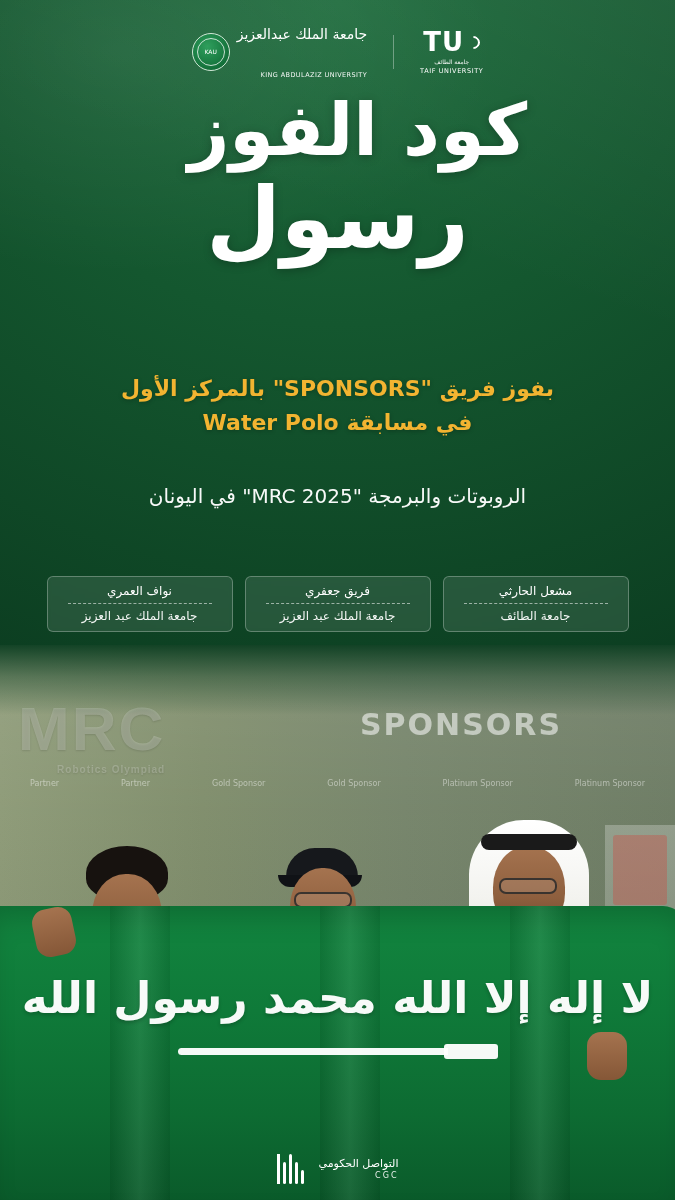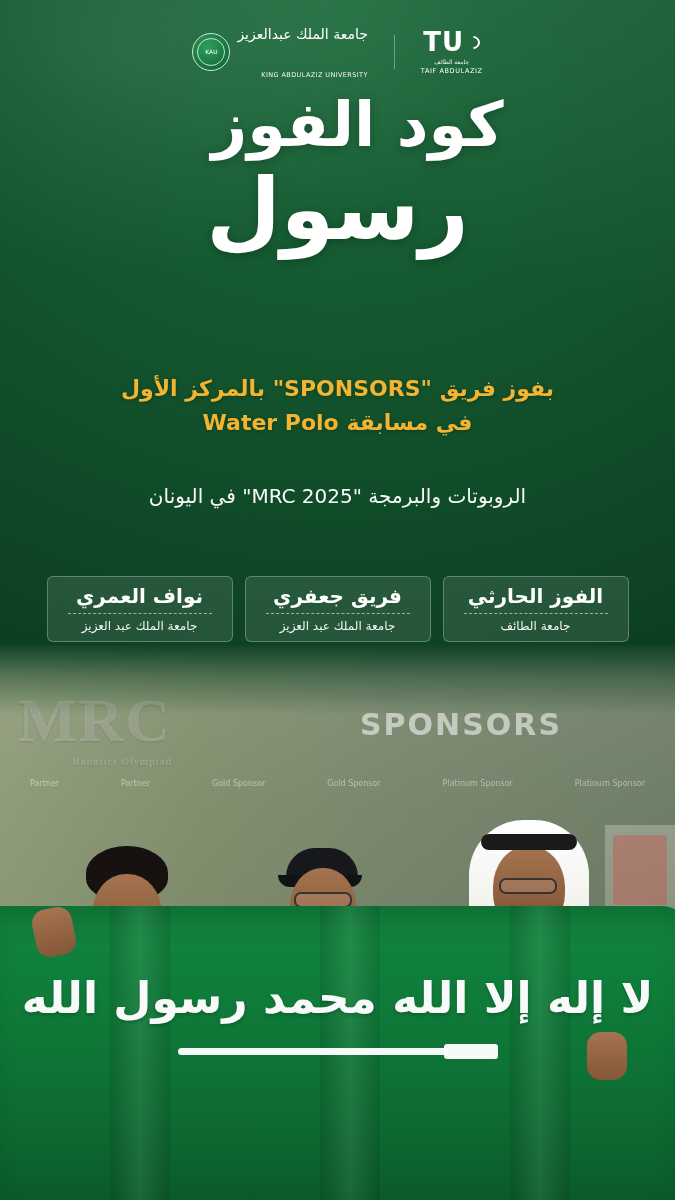--- a/index.html
+++ b/index.html
@@ -77,21 +77,21 @@
   
   .headline {
     position: absolute;
     top: 96px; left: 0; right: 0;
     text-align: center;
     color: #ffffff;
     font-weight: bold;
     line-height: 0.95;
     text-shadow: 0 2px 10px rgba(0,0,0,0.25);
   }
-  .headline .l1 { font-size: 62px; letter-spacing: -1px; margin-left: 40px; }
+  .headline .l1 { font-size: 72px; letter-spacing: -1px; margin-left: 40px; }
   .headline .l2 { font-size: 86px; letter-spacing: 14px; margin-top: 14px; }
 
   
   .gold {
     position: absolute;
     top: 372px; left: 40px; right: 40px;
     text-align: center;
     color: #f2b431;
     font-size: 22px;
     font-weight: bold;
@@ -124,21 +124,21 @@
   .chip {
     width: 186px;
     background: rgba(255,255,255,0.10);
     border: 1px solid rgba(255,255,255,0.28);
     border-radius: 6px;
     padding: 7px 8px 8px;
     text-align: center;
     color: #ffffff;
     backdrop-filter: blur(2px);
   }
-  .chip .nm { font-size: 20px; font-weight: bold; letter-spacing: .3px; }
+  .chip .nm { font-size: 12px; font-weight: normal; letter-spacing: .3px; }
   .chip .rule {
     height: 0; border-top: 1px dashed rgba(255,255,255,0.55);
     margin: 5px 12px 5px;
   }
   .chip .uni { font-size: 12px; opacity: .95; }
 
   
   .photo {
     position: absolute;
     left: 0; right: 0; bottom: 0;
@@ -153,23 +153,23 @@
     z-index: 12;
   }
   
   .backdrop {
     position: absolute; inset: 0;
     background:
       linear-gradient(180deg, rgba(255,255,255,0.10) 0%, rgba(255,255,255,0.02) 30%, rgba(0,0,0,0.10) 100%),
       linear-gradient(90deg, #8d9a77 0%, #7f8d6b 30%, #75846a 60%, #6c7b63 100%);
   }
   .mrc-ghost {
-    position: absolute; top: 40px; left: 18px;
+    position: absolute; top: 48px; left: 18px;
     font-size: 62px; font-weight: bold; color: rgba(255,255,255,0.22);
-    letter-spacing: 2px; font-family: Liberation Serif, serif;
+    letter-spacing: 2px; font-family: Liberation Sans, sans-serif;
     text-shadow: 0 1px 2px rgba(0,0,0,.12);
   }
   .mrc-ghost .sub { display:block; font-size: 10px; letter-spacing: 1px; color: rgba(255,255,255,0.22); }
   .sponsors-word {
     position: absolute; top: 62px; left: 360px;
     font-size: 30px; font-weight: bold; color: rgba(255,255,255,0.55);
     letter-spacing: 2px;
   }
   .sponsor-strip {
     position: absolute; top: 120px; left: 30px; right: 30px; height: 36px;
@@ -317,21 +317,21 @@
   <div class="sheen"></div>
 
   <div class="logos">
 
     <div class="logo-taif">
       <div class="tu">
         <span>TU</span>
         <span class="arc"></span>
       </div>
       <div class="ar">جامعة الطائف</div>
-      <div class="en">TAIF ABDULAZIZ</div>
+      <div class="en">TAIF UNIVERSITY</div>
     </div>
 
     <div class="logo-sep"></div>
 
     <div class="logo-kau">
       <div class="kau-seal">
         <div class="inner">KAU</div>
       </div>
       <div class="txt">
         <div class="ar">جامعة الملك عبدالعزيز</div>
@@ -354,21 +354,21 @@
       <span>في مسابقة </span><span class="ltr">Water Polo</span>
     </div>
   </div>
 
   <div class="body-txt">
     <div>الروبوتات والبرمجة "MRC 2025" في اليونان</div>
   </div>
 
   <div class="chips">
     <div class="chip">
-      <div class="nm">الفوز الحارثي</div>
+      <div class="nm">مشعل الحارثي</div>
       <div class="rule"></div>
       <div class="uni">جامعة الطائف</div>
     </div>
     <div class="chip">
       <div class="nm">فريق جعفري</div>
       <div class="rule"></div>
       <div class="uni">جامعة الملك عبد العزيز</div>
     </div>
     <div class="chip">
       <div class="nm">نواف العمري</div>
@@ -471,14 +471,27 @@
       <div class="fold" style="left:330px;"></div>
       <div class="fold" style="left:520px;"></div>
       <div class="shahada">لا إله إلا الله محمد رسول الله</div>
       <div class="sword">
         <div class="blade"></div>
         <div class="hilt"></div>
       </div>
     </div>
   </div>
 
+  <div class="cgc">
+    <div class="mark">
+      <i style="left:0px;  height:14px;"></i>
+      <i style="left:6px;  height:22px;"></i>
+      <i style="left:12px; height:30px;"></i>
+      <i style="left:18px; height:22px;"></i>
+      <i style="left:24px; height:14px;"></i>
+    </div>
+    <div class="txt">
+      <div class="ar">التواصل الحكومي</div>
+      <div class="en">CGC</div>
+    </div>
+  </div>
 
 </div>
 
 </body></html>

